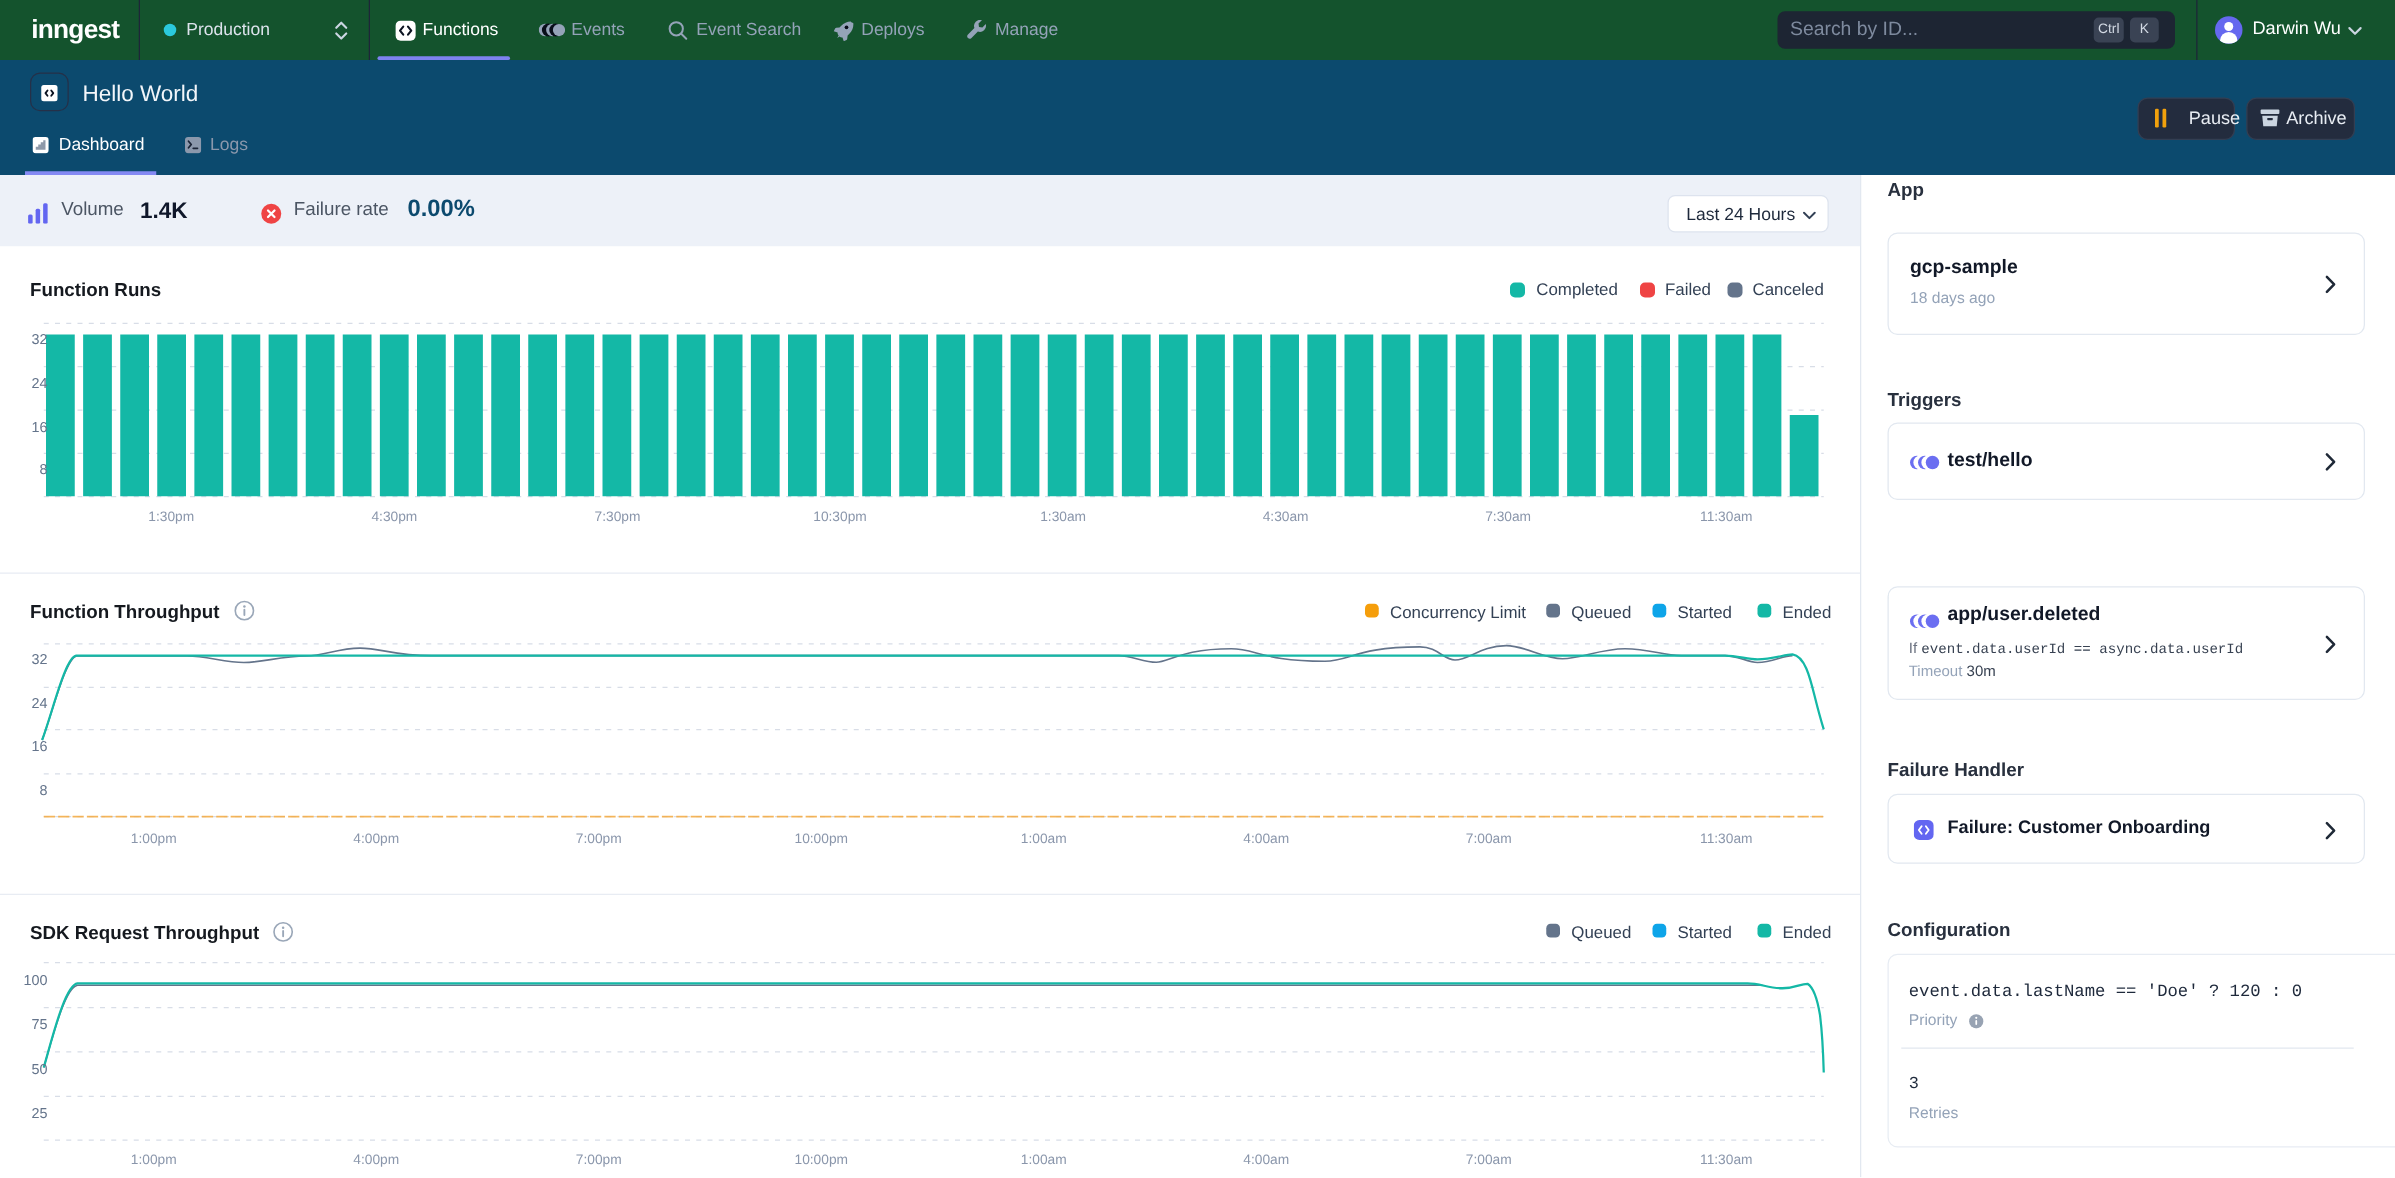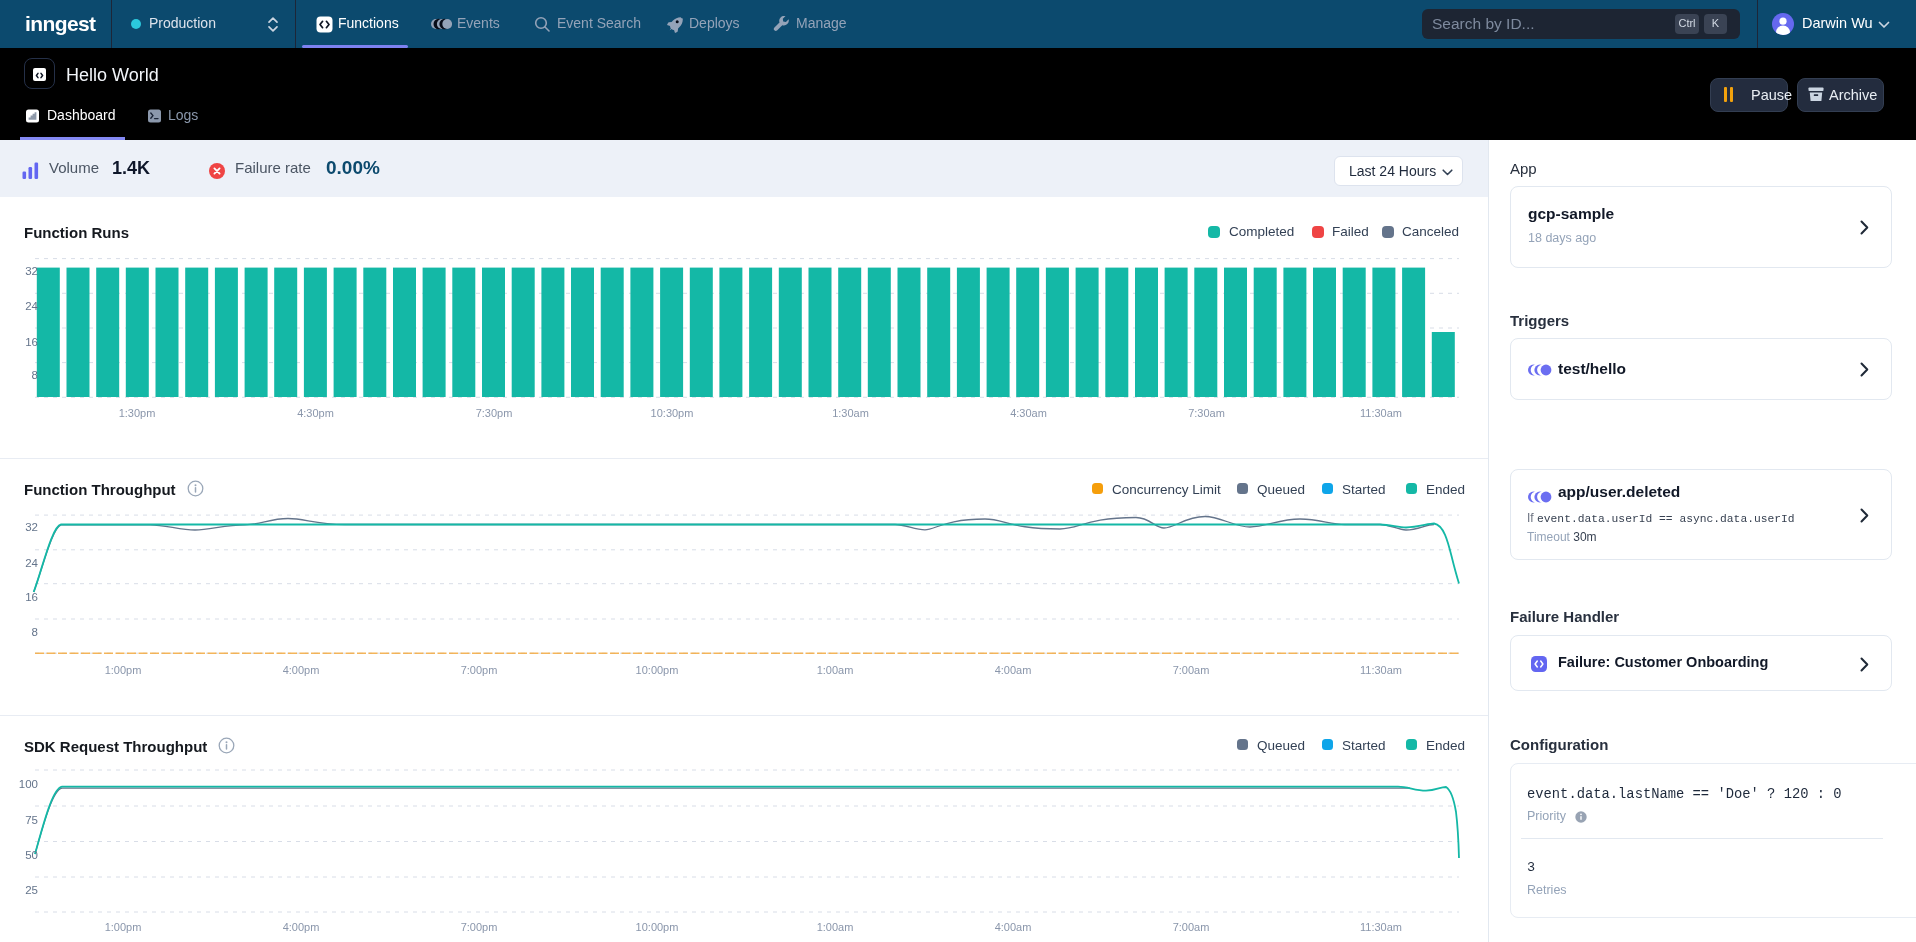--- a/index.html
+++ b/index.html
@@ -2,21 +2,21 @@
 <html><head><meta charset="utf-8">
 <style>
 *{margin:0;padding:0;box-sizing:border-box}
 html,body{width:1916px;height:942px;background:#fff;font-family:"Liberation Sans",sans-serif;overflow:hidden}
 #root{position:relative;width:1916px;height:942px;background:#fff;overflow:hidden}
 .abs{position:absolute}
 .mono{font-family:Liberation Mono, monospace}
 </style></head><body>
 <div id="root">
 
-<div class="abs" style="left:0;top:0;width:1916px;height:48px;background:#0c4a6e">
+<div class="abs" style="left:0;top:0;width:1916px;height:48px;background:#14532d">
   <div class="abs" style="left:25px;top:0;height:48px;line-height:47px;color:#fff;font-size:21px;font-weight:bold;letter-spacing:-0.6px">inngest</div>
   <div class="abs" style="left:111px;top:0;width:1px;height:48px;background:#1d2638"></div>
   <div class="abs" style="left:131px;top:19px;width:10px;height:10px;border-radius:50%;background:#2bc9dd"></div>
   <div class="abs" style="left:149px;top:0;height:48px;line-height:47px;color:#dde3ec;font-size:14px">Production</div>
   <svg class="abs" style="left:266px;top:16px" width="14" height="17" viewBox="0 0 14 17" fill="none" stroke="#cbd5e1" stroke-width="1.7" stroke-linecap="round" stroke-linejoin="round">
         <path d="M3 6.2 L7 2.2 L11 6.2"></path>
         <path d="M3 10.8 L7 14.8 L11 10.8"></path>
       </svg>
   <div class="abs" style="left:295px;top:0;width:1px;height:48px;background:#1d2638"></div>
 
@@ -64,21 +64,21 @@
           <circle cx="11" cy="8.2" r="3.6"></circle>
           <circle cx="11" cy="19.5" r="7"></circle>
         </svg>
   </div>
   <div class="abs" style="left:1802px;top:0;height:48px;line-height:47px;color:#fff;font-size:14.5px">Darwin Wu</div>
   <svg class="abs" style="left:1878px;top:21px" width="12" height="8" viewBox="0 0 12 8" fill="none" stroke="#cbd5e1" stroke-width="1.7" stroke-linecap="round" stroke-linejoin="round">
         <path d="M1.5 1.5 L6 6 L10.5 1.5"></path>
       </svg>
 </div>
 
-<div class="abs" style="left:0;top:48px;width:1916px;height:92px;background:#000000">
+<div class="abs" style="left:0;top:48px;width:1916px;height:92px;background:#0c4a6e">
   <div class="abs" style="left:24px;top:10px;width:31px;height:31px;border:1.5px solid #253048;border-radius:8px">
     <div class="abs" style="left:8px;top:9px;width:13px;height:13px;background:#fff;border-radius:2px">
       <svg width="13" height="13" viewBox="0 0 13 13">
             <path d="M5 4.4 L3.4 6.5 L5 8.6 M8 4.4 L9.6 6.5 L8 8.6" fill="none" stroke="#0d1422" stroke-width="1.5" stroke-linecap="round" stroke-linejoin="round"></path>
           </svg>
     </div>
   </div>
   <div class="abs" style="left:66px;top:14px;height:26px;line-height:26px;color:#f3f6fa;font-size:18px;font-weight:500">Hello World</div>
 
   <svg class="abs" style="left:25.5px;top:61px" width="13" height="14" viewBox="0 0 13 14">
@@ -275,21 +275,21 @@
       <text x="123" y="931" text-anchor="middle" font-size="11" fill="#8a96ab">1:00pm</text>
       <text x="301" y="931" text-anchor="middle" font-size="11" fill="#8a96ab">4:00pm</text>
       <text x="479" y="931" text-anchor="middle" font-size="11" fill="#8a96ab">7:00pm</text>
       <text x="657" y="931" text-anchor="middle" font-size="11" fill="#8a96ab">10:00pm</text>
       <text x="835" y="931" text-anchor="middle" font-size="11" fill="#8a96ab">1:00am</text>
       <text x="1013" y="931" text-anchor="middle" font-size="11" fill="#8a96ab">4:00am</text>
       <text x="1191" y="931" text-anchor="middle" font-size="11" fill="#8a96ab">7:00am</text>
       <text x="1381" y="931" text-anchor="middle" font-size="11" fill="#8a96ab">11:30am</text>
     </svg>
 
-<div class="abs" style="left:1510px;top:160px;font-size:15px;font-weight:normal;color:#28303e">App</div>
+<div class="abs" style="left:1510px;top:144px;font-size:15px;font-weight:bold;color:#28303e">App</div>
 <div class="abs" style="left:1510px;top:186px;width:382px;height:82px;border:1px solid #e2e8f0;border-radius:8px;background:#fff">
   <div class="abs" style="left:17px;top:18px;font-size:15.5px;font-weight:bold;color:#111827">gcp-sample</div>
   <div class="abs" style="left:17px;top:44px;font-size:12.5px;color:#94a3b8">18 days ago</div>
 <svg class="abs" style="right:22px;top:33px" width="9" height="15" viewBox="0 0 9 15" fill="none" stroke="#1f2937" stroke-width="2" stroke-linecap="round" stroke-linejoin="round">
         <path d="M1.5 1.5 L7.3 7.5 L1.5 13.5"></path>
       </svg>
 </div>
 
 <div class="abs" style="left:1510px;top:312px;font-size:15px;font-weight:bold;color:#28303e">Triggers</div>
 <div class="abs" style="left:1510px;top:338px;width:382px;height:62px;border:1px solid #e2e8f0;border-radius:8px;background:#fff">

